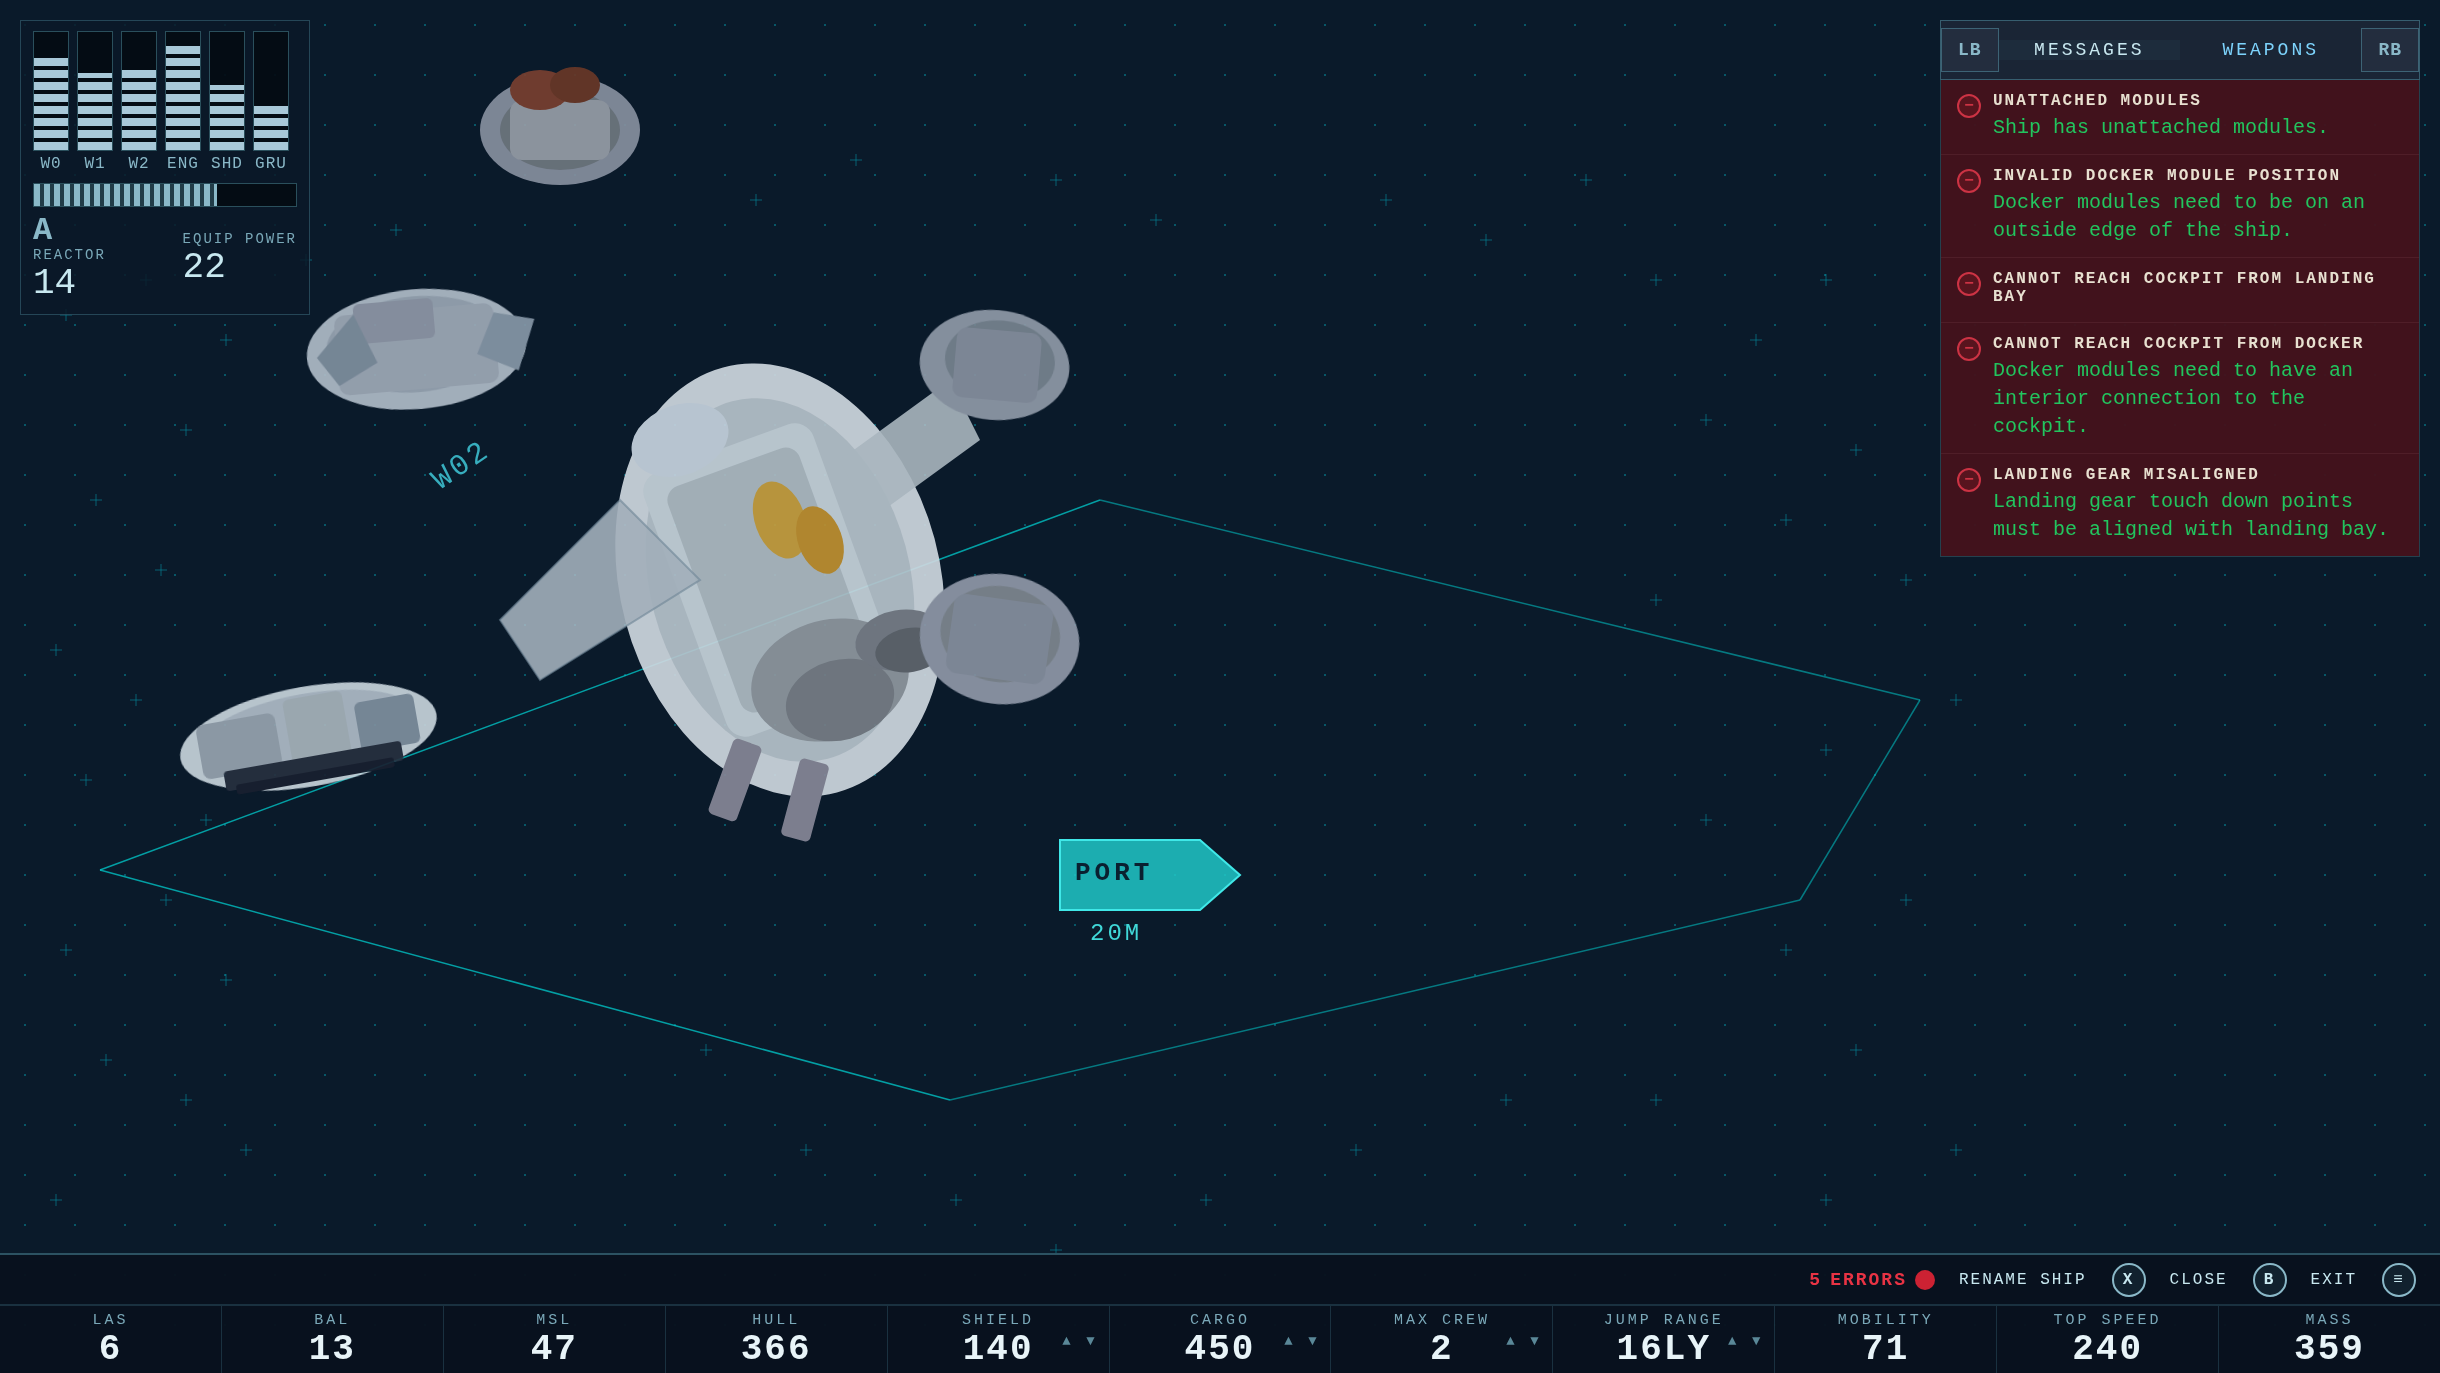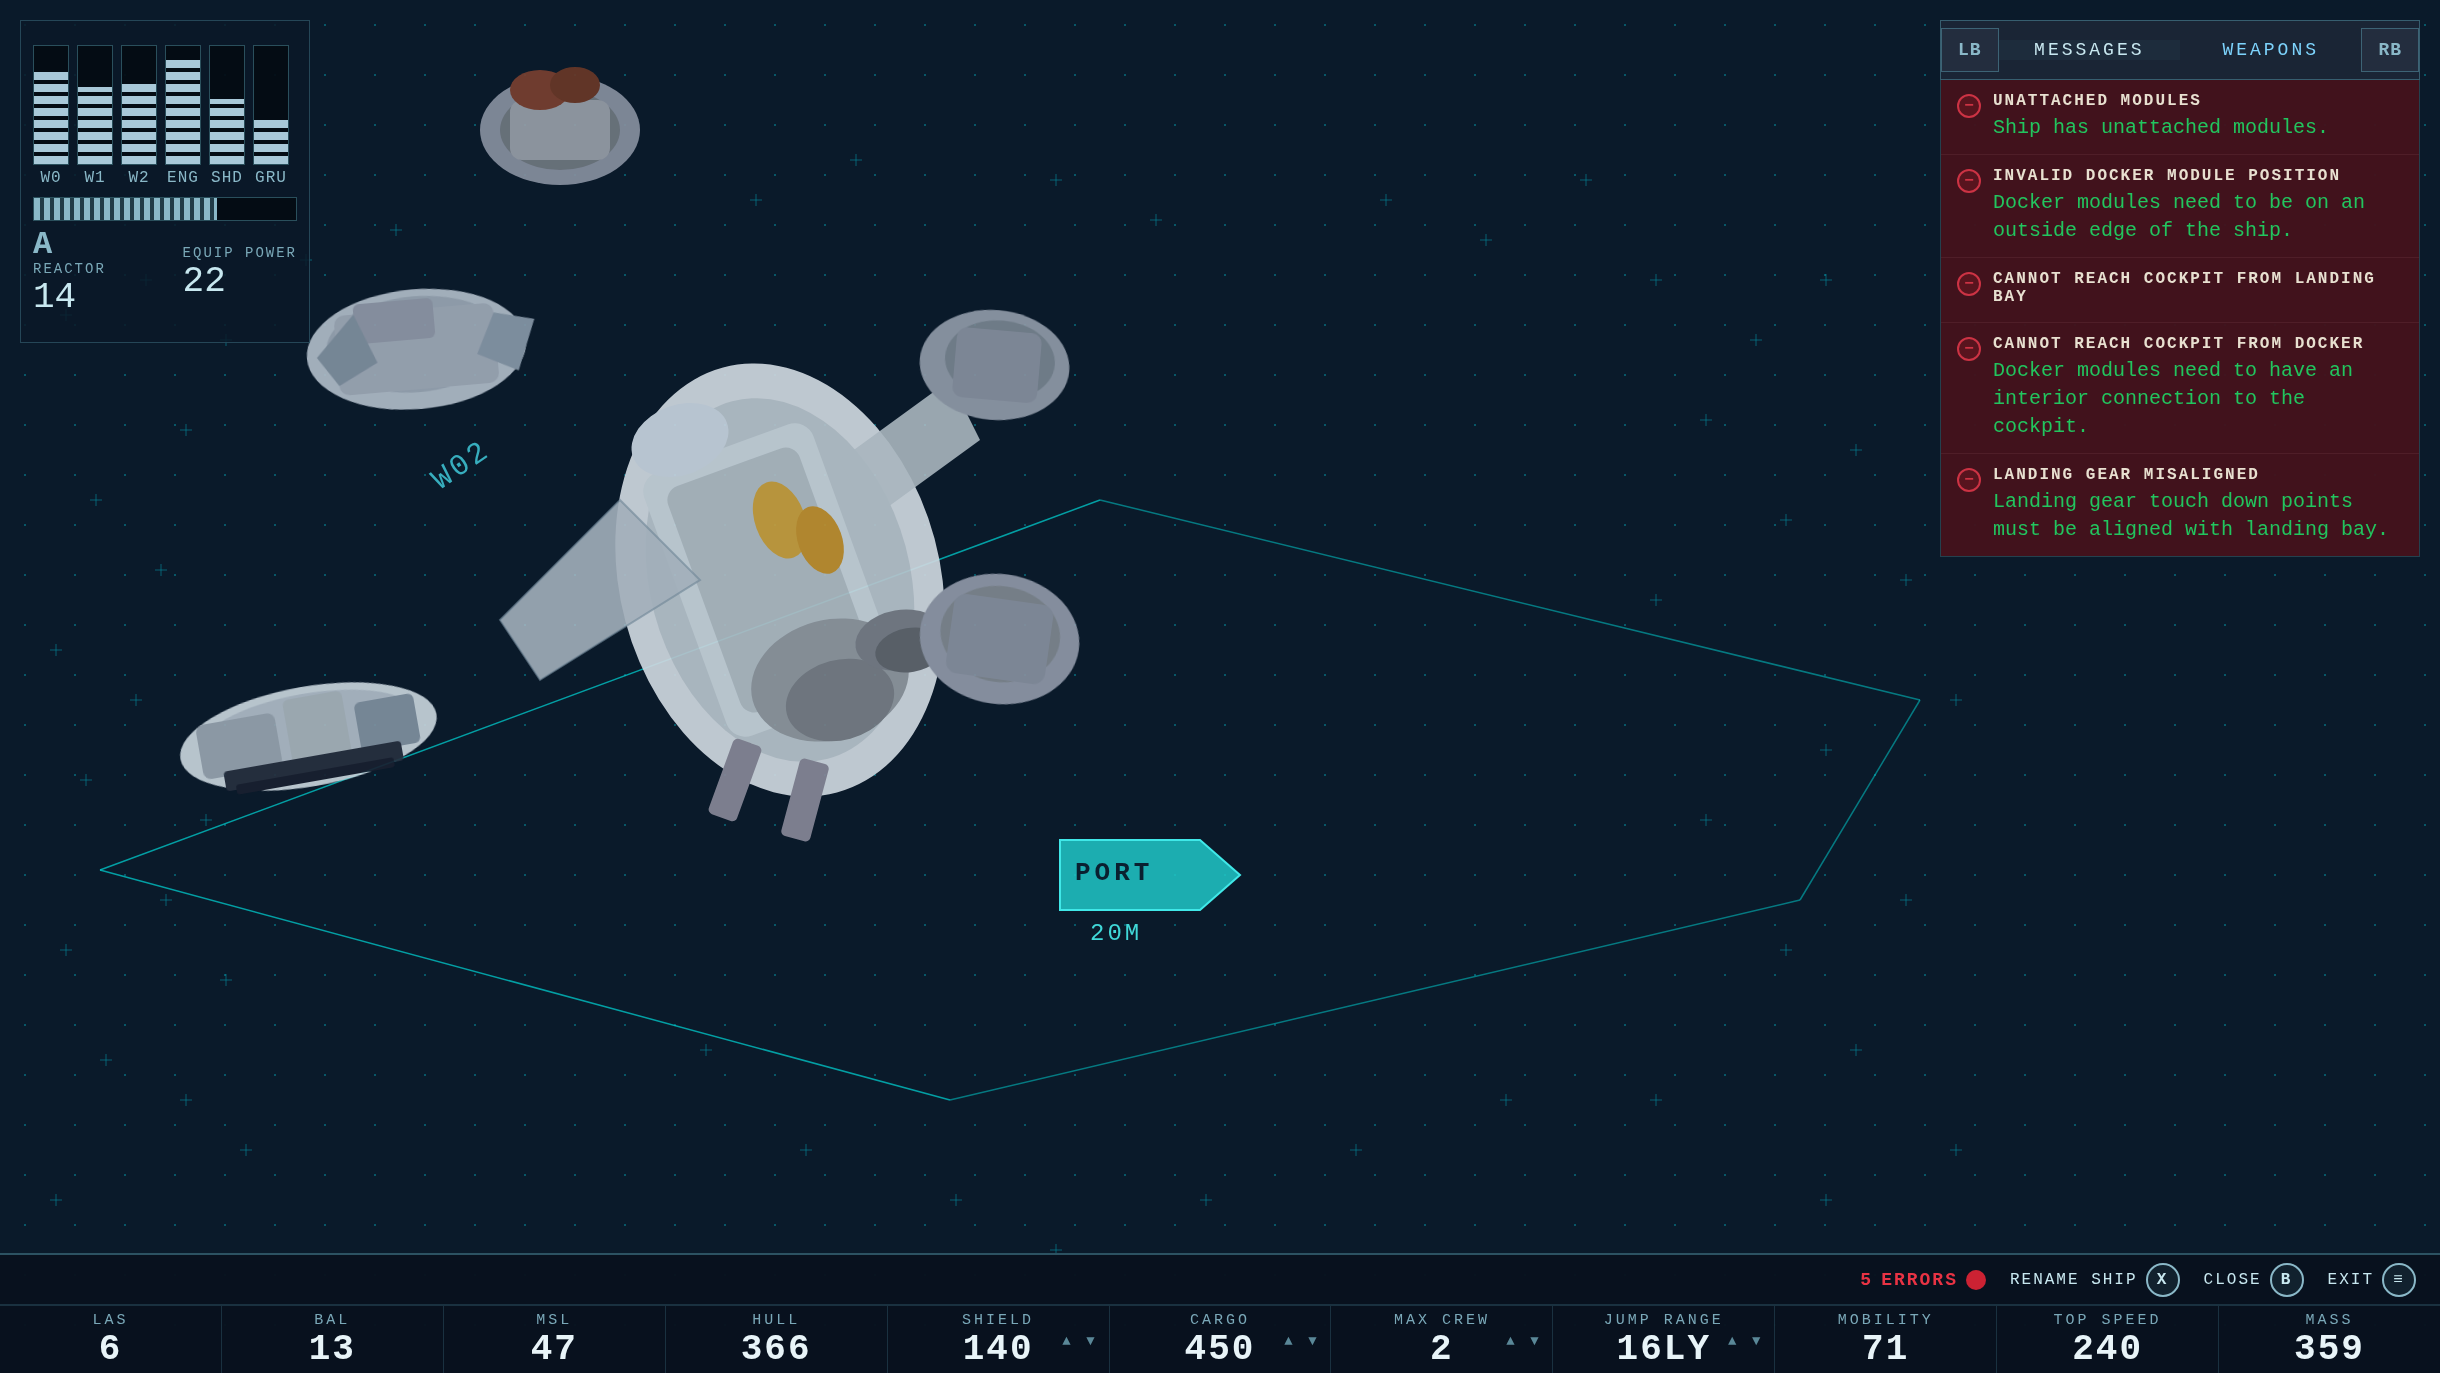--- a/index.html
+++ b/index.html
@@ -23,21 +23,21 @@
     }
 
     
     .hud-topleft {
       position: absolute;
       top: 20px;
       left: 20px;
       z-index: 10;
       background: rgba(10, 25, 40, 0.85);
       border: 1px solid rgba(100, 180, 200, 0.3);
-      padding: 24px 12px;
+      padding: 10px 12px;
       width: 290px;
     }
 
     .power-bars {
       display: flex;
       gap: 8px;
       margin-bottom: 10px;
       align-items: flex-end;
     }
 
@@ -279,21 +279,21 @@
     .error-dot {
       width: 20px;
       height: 20px;
       border-radius: 50%;
       background: #cc2233;
     }
 
     .control-button {
       display: flex;
       align-items: center;
-      gap: 8px;
+      gap: 25px;
       color: #c8e8f0;
       font-size: 16px;
       letter-spacing: 2px;
       text-transform: uppercase;
       cursor: pointer;
     }
 
     .btn-circle {
       width: 34px;
       height: 34px;

